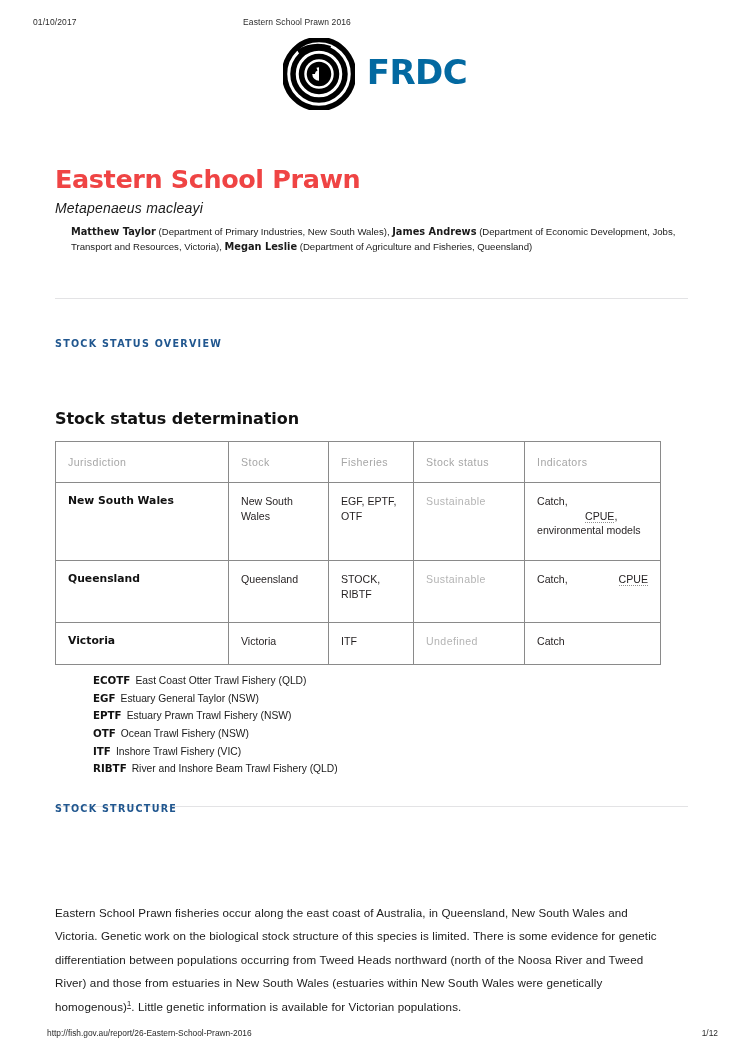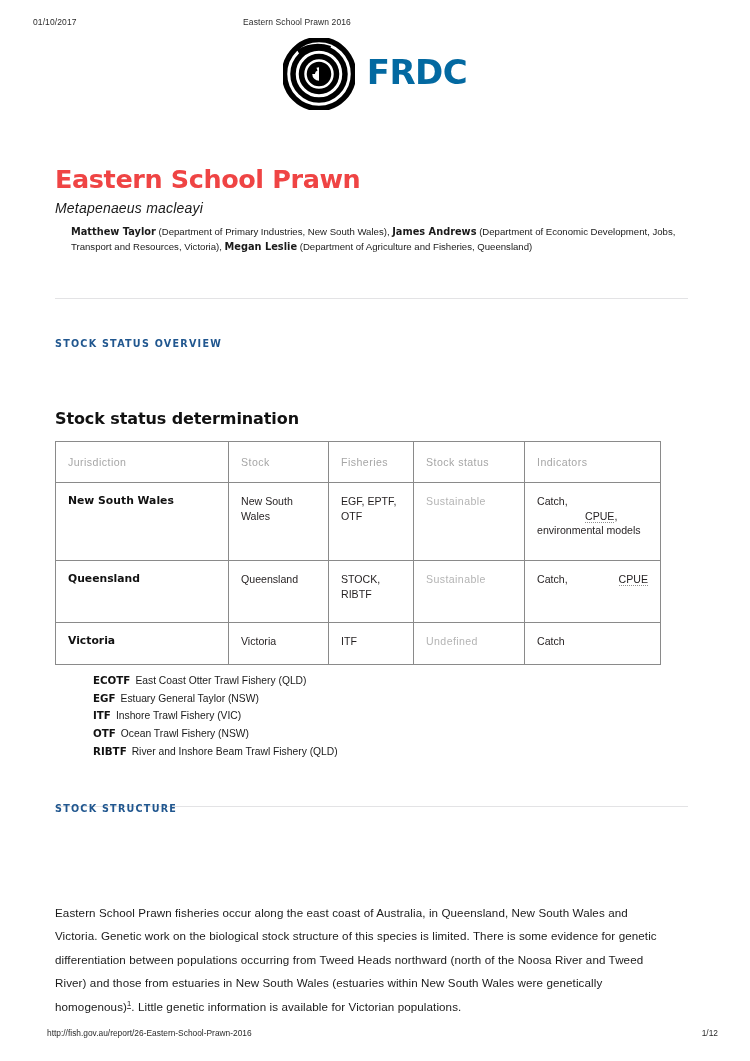--- a/index.html
+++ b/index.html
@@ -310,22 +310,23 @@
         <td>ITF</td>
         <td class="cell-status">Undefined</td>
         <td><span>Catch</span><span class="abbr-dotted"></span><span></span></td>
       </tr>
     </tbody>
   </table>
 
   <div class="abbrev-list">
     <div class="ab-row"><span class="ab-key">ECOTF</span><span>East Coast Otter Trawl Fishery (QLD)</span></div>
     <div class="ab-row"><span class="ab-key">EGF</span><span>Estuary General Taylor (NSW)</span></div>
+    <div class="ab-row"><span class="ab-key">EPTF</span><span>Estuary Prawn Trawl Fishery (NSW)</span></div>
+    <div class="ab-row"><span class="ab-key">OTF</span><span>Ocean Trawl Fishery (NSW)</span></div>
     <div class="ab-row"><span class="ab-key">ITF</span><span>Inshore Trawl Fishery (VIC)</span></div>
-    <div class="ab-row"><span class="ab-key">OTF</span><span>Ocean Trawl Fishery (NSW)</span></div>
     <div class="ab-row"><span class="ab-key">RIBTF</span><span>River and Inshore Beam Trawl Fishery (QLD)</span></div>
   </div>
 
   <div class="rule rule-2"></div>
 
   <div class="section-heading sh-structure">STOCK STRUCTURE</div>
 
   <p class="body-para"><span>Eastern School Prawn fisheries occur along the east coast of Australia, in Queensland, New South Wales and Victoria. Genetic work on the biological stock structure of this species is limited. There is some evidence for genetic differentiation between populations occurring from Tweed Heads northward (north of the Noosa River and Tweed River) and those from estuaries in New South Wales (estuaries within New South Wales were genetically homogenous)</span><sup>1</sup><span>. Little genetic information is available for Victorian populations.</span></p>
 
 </div>

